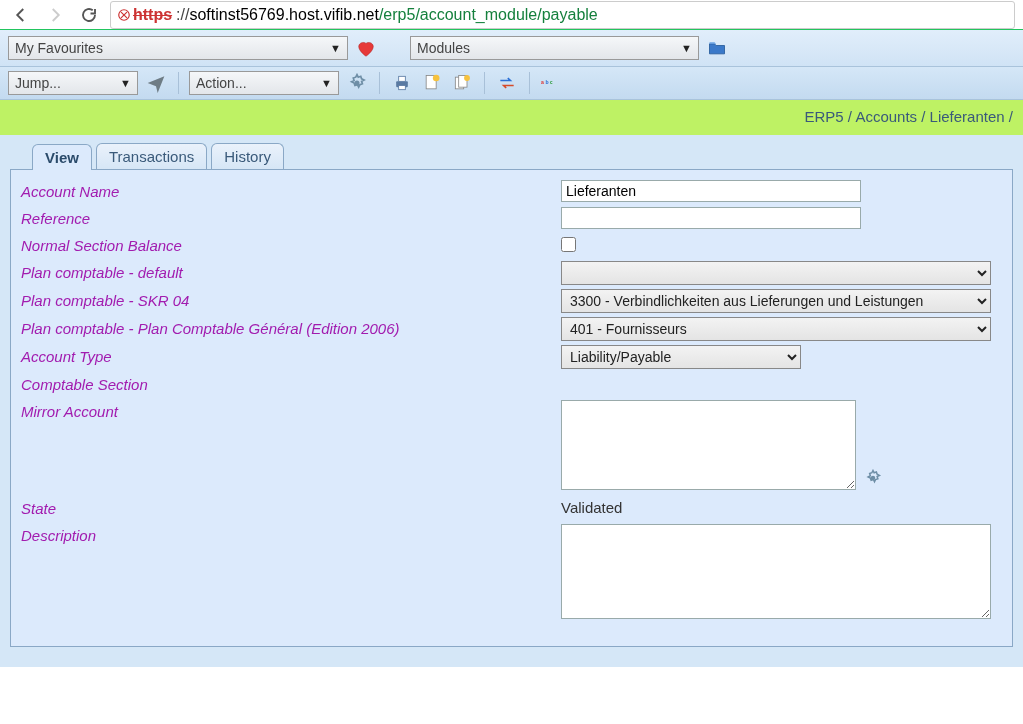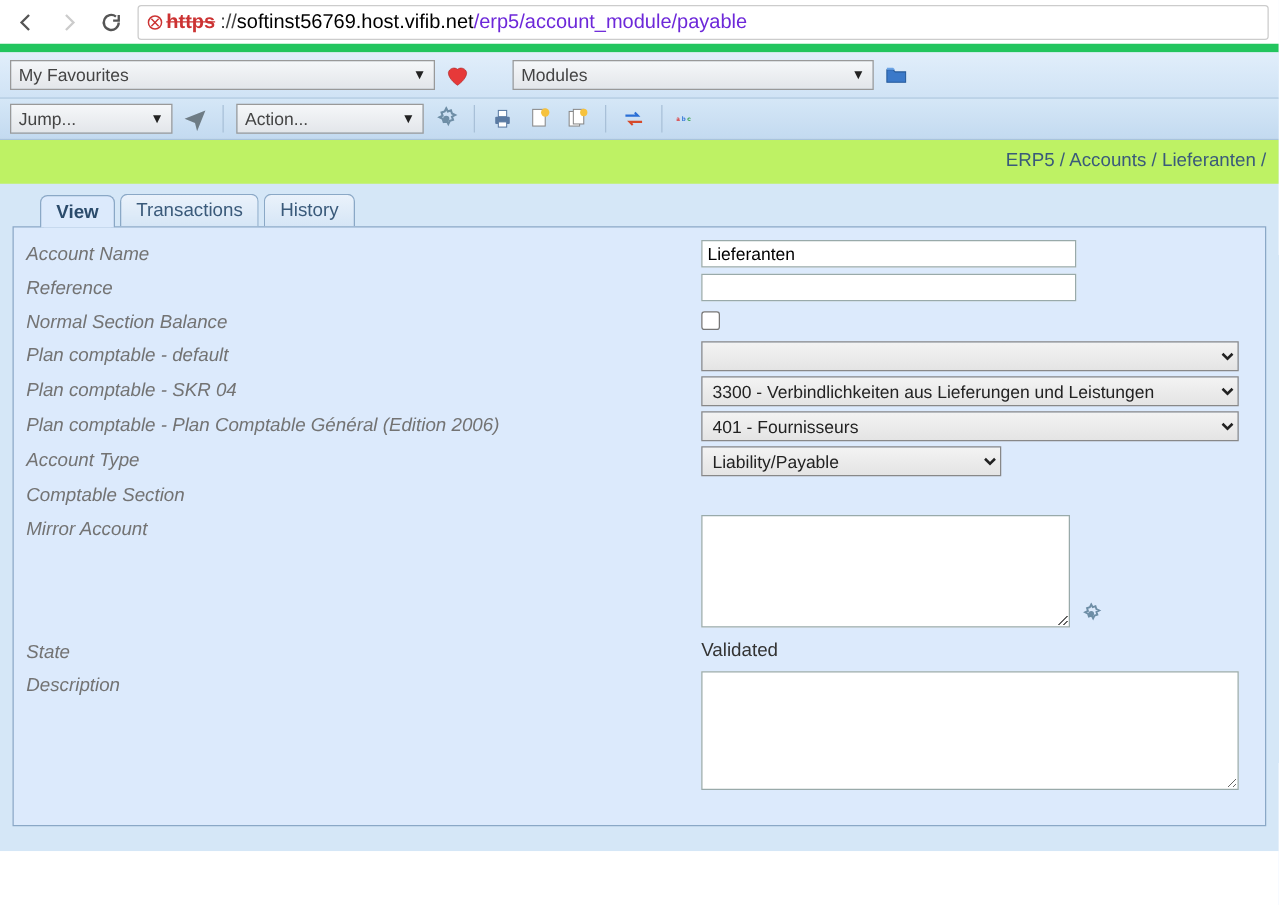--- a/index.html
+++ b/index.html
@@ -1,26 +1,26 @@
 <!DOCTYPE html>
 <html><head>
 <meta charset="utf-8">
 <style>
   * { box-sizing: border-box; margin: 0; padding: 0; }
   body { font-family: Arial, Helvetica, sans-serif; font-size: 15px; color: #333; background: #fff; width:1023px; }
   
   
-  .browser-bar { height: 42px; background: #fff; border-bottom:7px solid #22c55e; display:flex; align-items:center; padding:0 8px; gap:8px; }
+  .browser-bar { height: 30px; background: #fff; border-bottom:1px solid #22c55e; display:flex; align-items:center; padding:0 8px; gap:8px; }
   .nav-btn { width:26px; height:26px; display:flex; align-items:center; justify-content:center; color:#666; cursor:pointer; }
   .nav-btn.disabled { color:#bbb; }
   .urlbar { flex:1; height:28px; border:1px solid #ccc; border-radius:3px; display:flex; align-items:center; padding:0 6px; font-size:16px; color:#444; background:#fff; }
   .urlbar .lockx { color:#c33; margin-right:4px; display:flex; align-items:center; gap:2px;}
   .urlbar .strike { text-decoration: line-through; color:#c33; font-weight:bold; }
   .urlbar .host { color:#000; }
-  .urlbar .path { color:#6d28d9; }
+  .urlbar .path { color:#15803d; }
 
   
   .erp-top { background: linear-gradient(#e1eefb, #d0e3f5); border-bottom:1px solid #a9c3db; padding:6px 8px; display:flex; align-items:flex-start; gap:6px;}
   .erp-toolbar { background: linear-gradient(#d5e7f7, #c3daf0); border-bottom:1px solid #a9c3db; padding:4px 8px; display:flex; align-items:center; gap:6px;}
   .selectish { background:linear-gradient(#f5f7f9,#e3e6ea); border:1px solid #999; height:24px; display:flex; align-items:center; padding:0 6px; font-size:14px; color:#444; position:relative; }
   .selectish.fav { width:340px; }
   .selectish.mod { width:289px; }
   .selectish.jump { width:130px; }
   .selectish.act  { width:150px;justify-content:center; }
   .caret { margin-left:auto; font-size:11px; color:#222; }
@@ -31,21 +31,21 @@
   .breadcrumb span { color:#3a5a7a; }
 
   
   .tabrow { display:flex; gap:4px; padding:0 6px; margin-top:8px;margin-left:26px; }
   .tab { border:1px solid #8aa8c6; border-bottom:none; border-radius:6px 6px 0 0; padding:4px 12px; background:linear-gradient(#eaf2fb,#d6e6f6); color:#3a5a7a; font-size:15px; cursor:pointer;}
   .tab.active { background:#dceafc; color:#2b4b6b; font-weight:bold; position:relative; top:1px;}
 
   
   .form-panel { margin:0 10px 10px 10px; border:1px solid #8aa8c6; background:#dceafc; padding:10px 10px 20px 10px; }
   .form-row { display:flex; align-items:flex-start; margin-bottom:4px; }
-  .form-label { width:540px; padding:3px 0; font-style:italic; color:#737373; font-size:15px;}
+  .form-label { width:540px; padding:3px 0; font-style:italic; color:#a21caf; font-size:15px;}
   .form-ctrl { flex:1; }
   input.text { width:300px; height:22px; border:1px solid #9aa; padding:1px 4px; font-size:14px; }
   select.full { width:430px; height:24px; border:1px solid #888; background:linear-gradient(#f3f3f3,#e4e4e4); font-size:14px; padding:0 4px; color:#222;}
   select.med  { width:240px; height:24px; border:1px solid #888; background:linear-gradient(#f3f3f3,#e4e4e4); font-size:14px; padding:0 4px; color:#222;}
   textarea.mirror { width:295px; height:90px; border:1px solid #9aa; background:#fff; resize:both; font-size:14px; }
   textarea.desc { width:430px; height:95px; border:1px solid #9aa; background:#fff; font-size:14px;}
   .state-val { color:#333; font-size:15px; padding-top:2px; }
   .checkbox-cell { padding-top:3px; }
   input[type=checkbox]{ width:15px; height:15px;}
   .gear-after { display:inline-block; margin-left:4px; vertical-align:bottom;}

